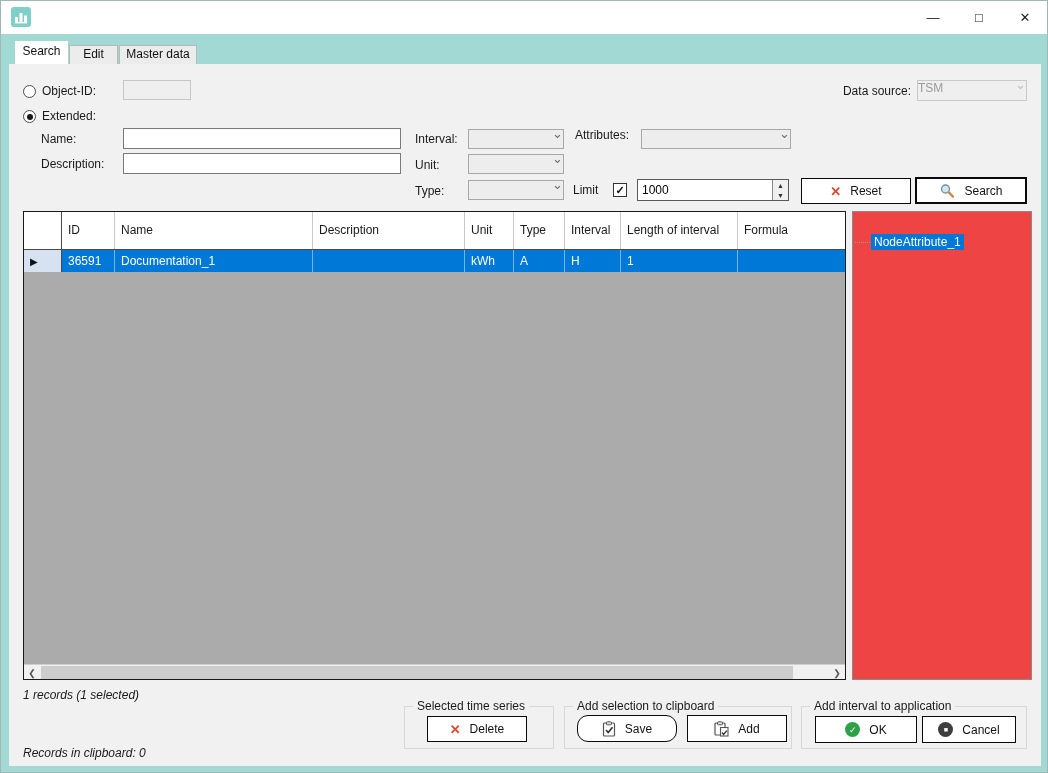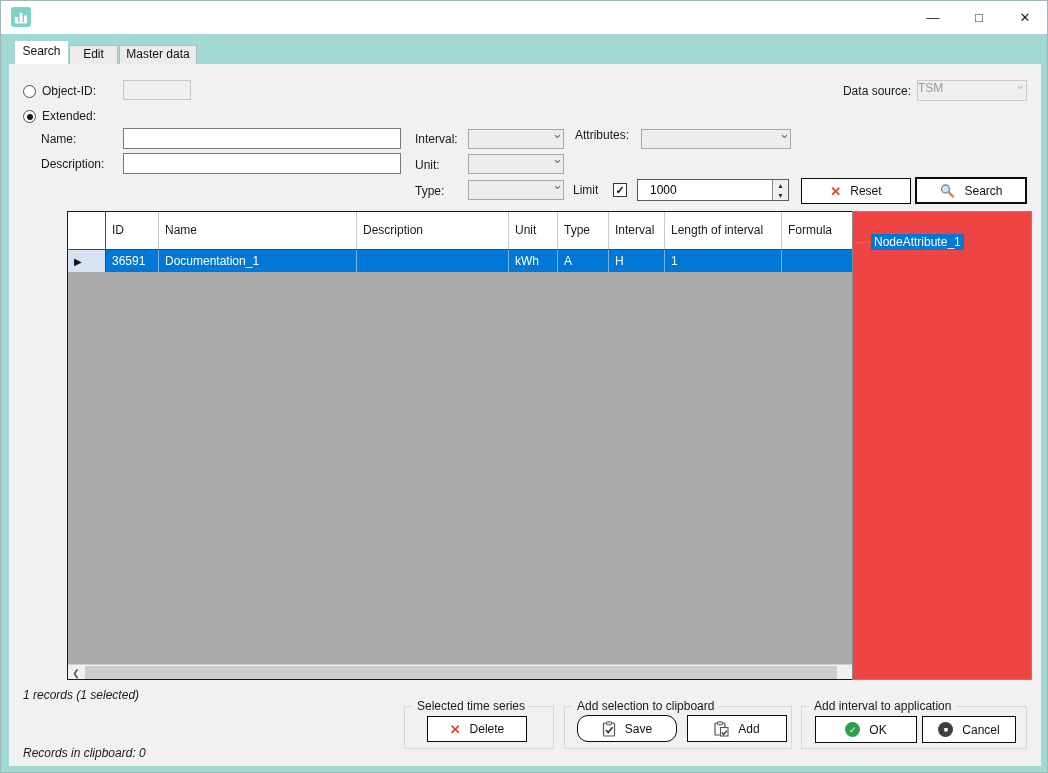--- a/index.html
+++ b/index.html
@@ -26,31 +26,31 @@
   .radio{width:13px;height:13px;border:1px solid #4d4d4d;border-radius:50%;background:#fff;display:flex;align-items:center;justify-content:center;}
   .radio .dot{width:6px;height:6px;border-radius:50%;background:#1a1a1a;}
   .tinput{background:#fff;border:1px solid #7a7a7a;font-size:12px;padding:0 4px;color:#111;}
   .tinput.disabled{background:#EFEFEF;border:1px solid #C6C6C6;}
   .combo{background:#EDEDED;border:1px solid #A8A8A8;display:flex;justify-content:space-between;padding:0 0;font-size:12px;color:#555;}
   .combo .chev{color:#6a6a6a;font-size:13px;line-height:8px;}
   .combo.disabled{background:#EFEFEF;border:1px solid #C9C9C9;color:#9a9a9a;}
   .combo.disabled .chev{color:#BDBDBD;}
   .checkbox{width:14px;height:14px;border:1px solid #333;background:#fff;display:flex;align-items:center;justify-content:center;font-size:11px;color:#111;font-weight:bold;}
   .spinner{background:#fff;border:1px solid #5a5a5a;display:flex;}
-  .spinner input{flex:1;border:none;font-size:12px;padding:0 12px;min-width:0;}
+  .spinner input{flex:1;border:none;font-size:12px;padding:0 4px;min-width:0;}
   .spin-btns{width:16px;border-left:1px solid #8a8a8a;display:flex;flex-direction:column;}
   .spin-btns div{flex:1;display:flex;align-items:center;justify-content:center;font-size:7px;color:#333;background:#F0F0F0;}
 
   .btn{background:#fff;border:1px solid #0a0a0a;display:flex;align-items:center;justify-content:center;gap:9px;font-size:12px;color:#111;cursor:default;}
   .btn.default{border-width:2px;}
   .red-x{color:#E0482E;font-weight:bold;font-size:13px;}
   .icon-circle{width:15px;height:15px;border-radius:50%;display:flex;align-items:center;justify-content:center;color:#fff;font-size:9px;}
 
   
-  #grid{left:22px;top:210px;width:823px;height:469px;border:1px solid #1a1a1a;background:#ABABAB;display:flex;flex-direction:column;margin-left:44px;}
+  #grid{left:22px;top:210px;width:823px;height:469px;border:1px solid #1a1a1a;background:#ABABAB;display:flex;flex-direction:column;}
   .g-header{display:flex;height:38px;background:#fff;border-bottom:1px solid #4a4a4a;flex:none;}
   .g-header .cell{display:flex;align-items:center;padding:0 6px;font-size:12px;color:#1a1a1a;border-right:1px solid #C9C9C9;line-height:1.15;}
   .g-row{display:flex;height:22px;background:#0078D7;flex:none;}
   .g-row .cell{display:flex;align-items:center;padding:0 6px;font-size:12px;color:#fff;border-right:1px solid rgba(255,255,255,0.45);}
   .c0{width:38px;flex:none;}
   .c1{width:53px;flex:none;}
   .c2{width:198px;flex:none;}
   .c3{width:152px;flex:none;}
   .c4{width:49px;flex:none;}
   .c5{width:51px;flex:none;}

